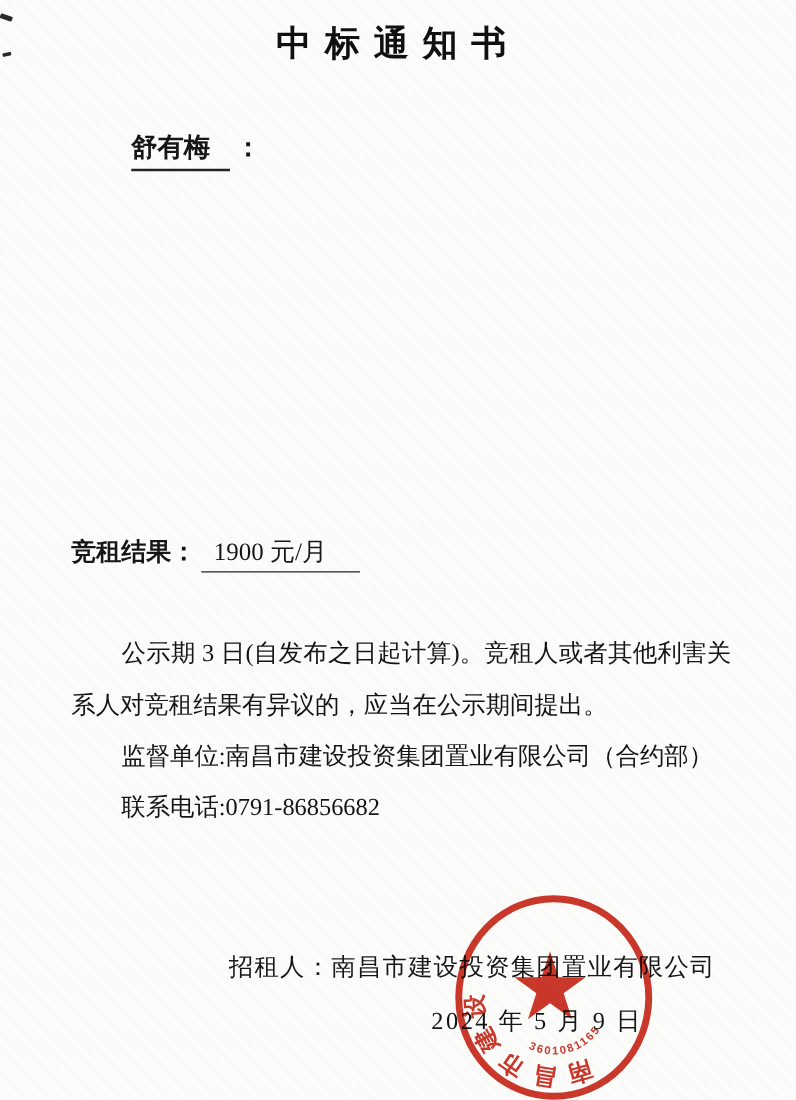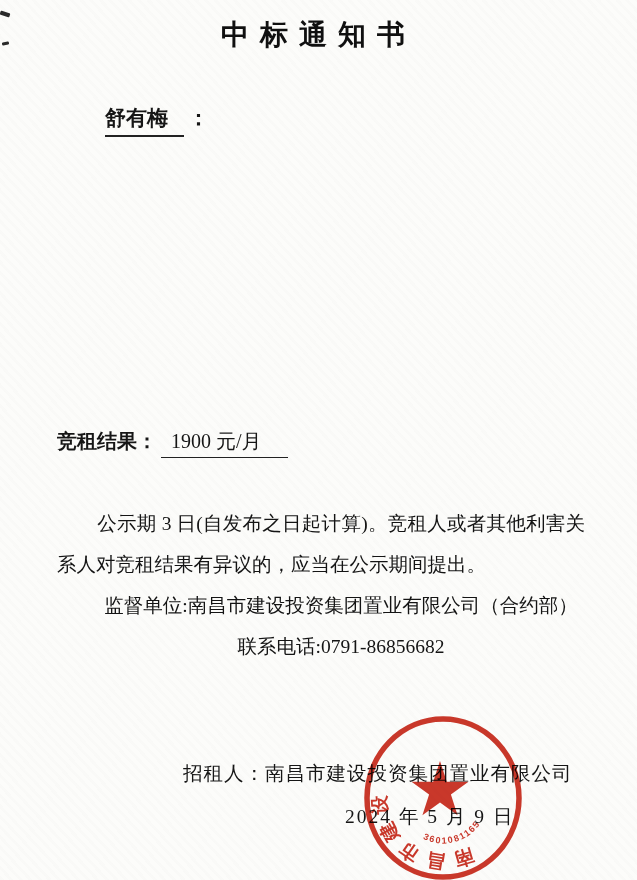--- a/index.html
+++ b/index.html
@@ -63,21 +63,21 @@
   .result-label{font-weight:700;text-align:center;}
   .result-value{
     display:inline-block;
     border-bottom:1.8px solid #222;
     padding:0 26px 2px 10px;
     margin-left:4px;
     font-weight:400;
   }
 
   .p2block{top:503px;line-height:41px;}
-  .contact-line{display:block;text-align:center;}
+  .contact-line{display:block;text-align:left;}
 
   .footer-lessor{
     position:absolute;left:183px;top:760px;
     font-size:19.5px;letter-spacing:1px;
   }
   .footer-date{
     position:absolute;left:345px;top:803px;
     font-size:19.5px;letter-spacing:2px;
   }
 

